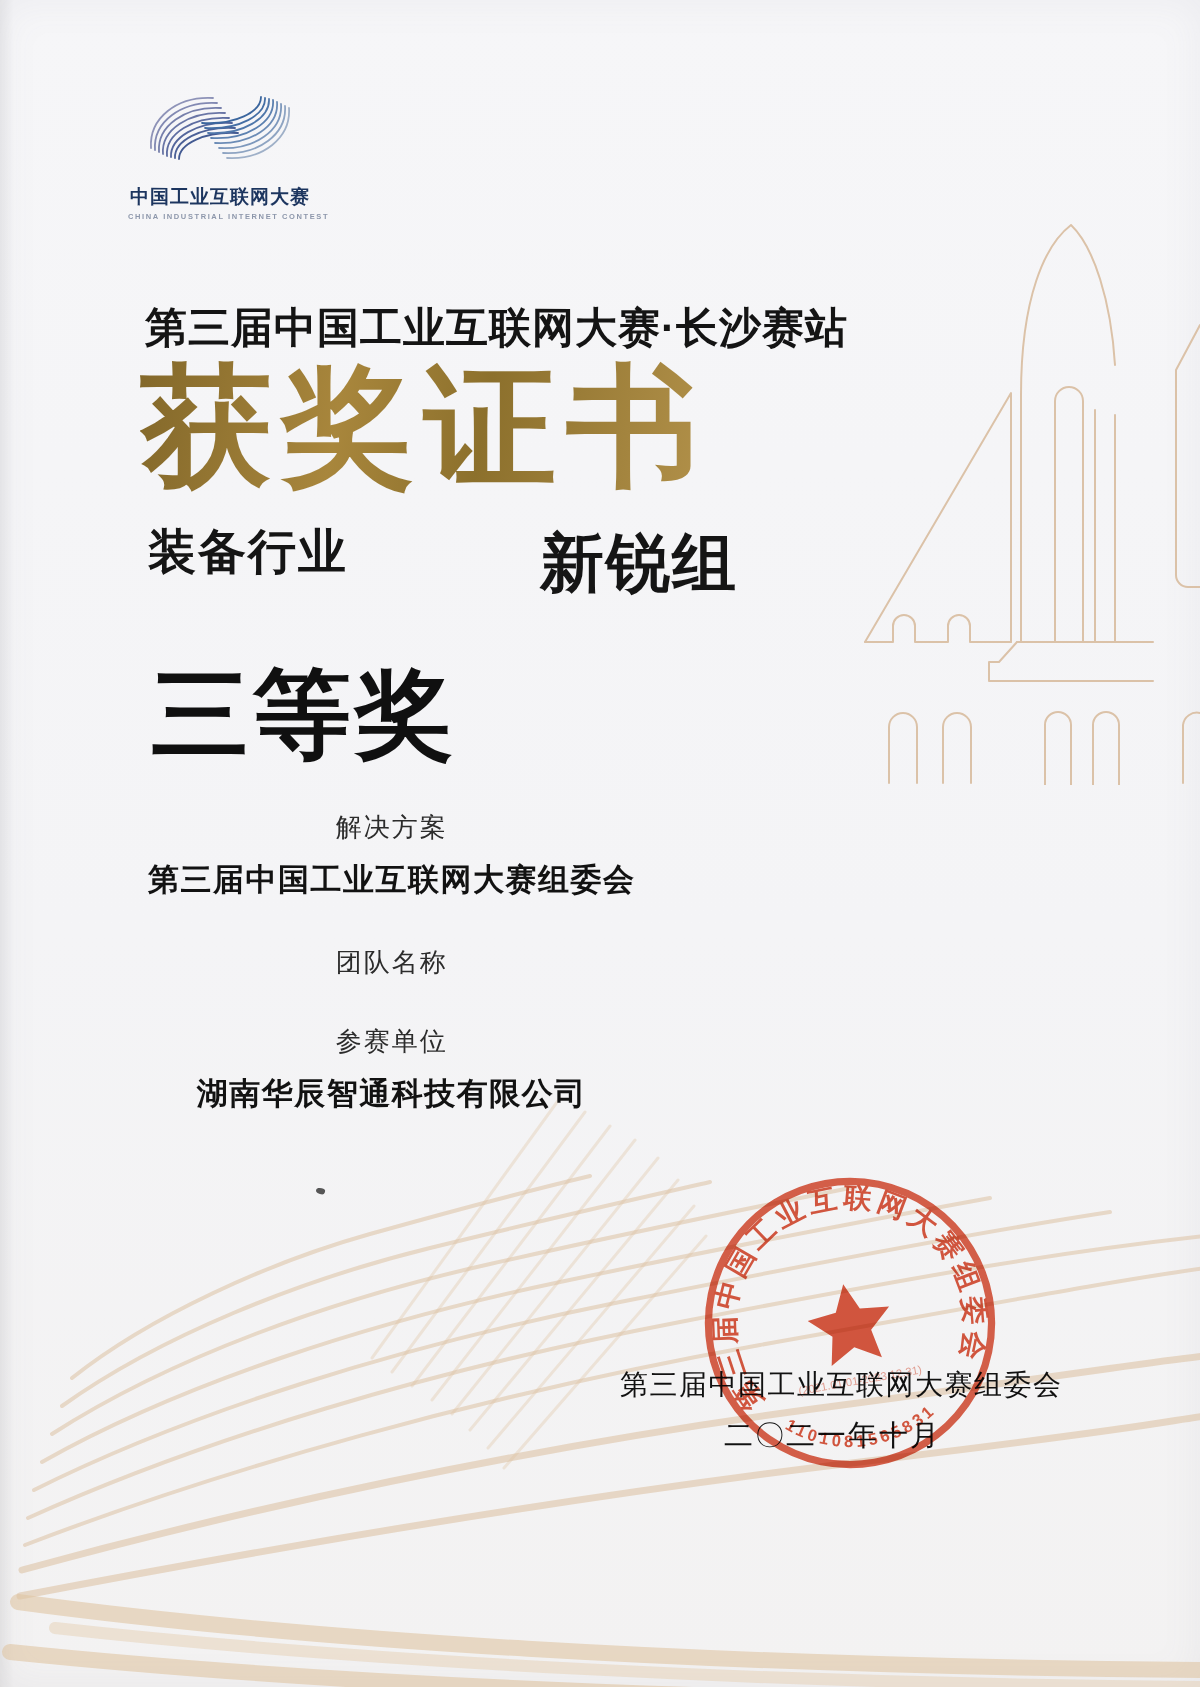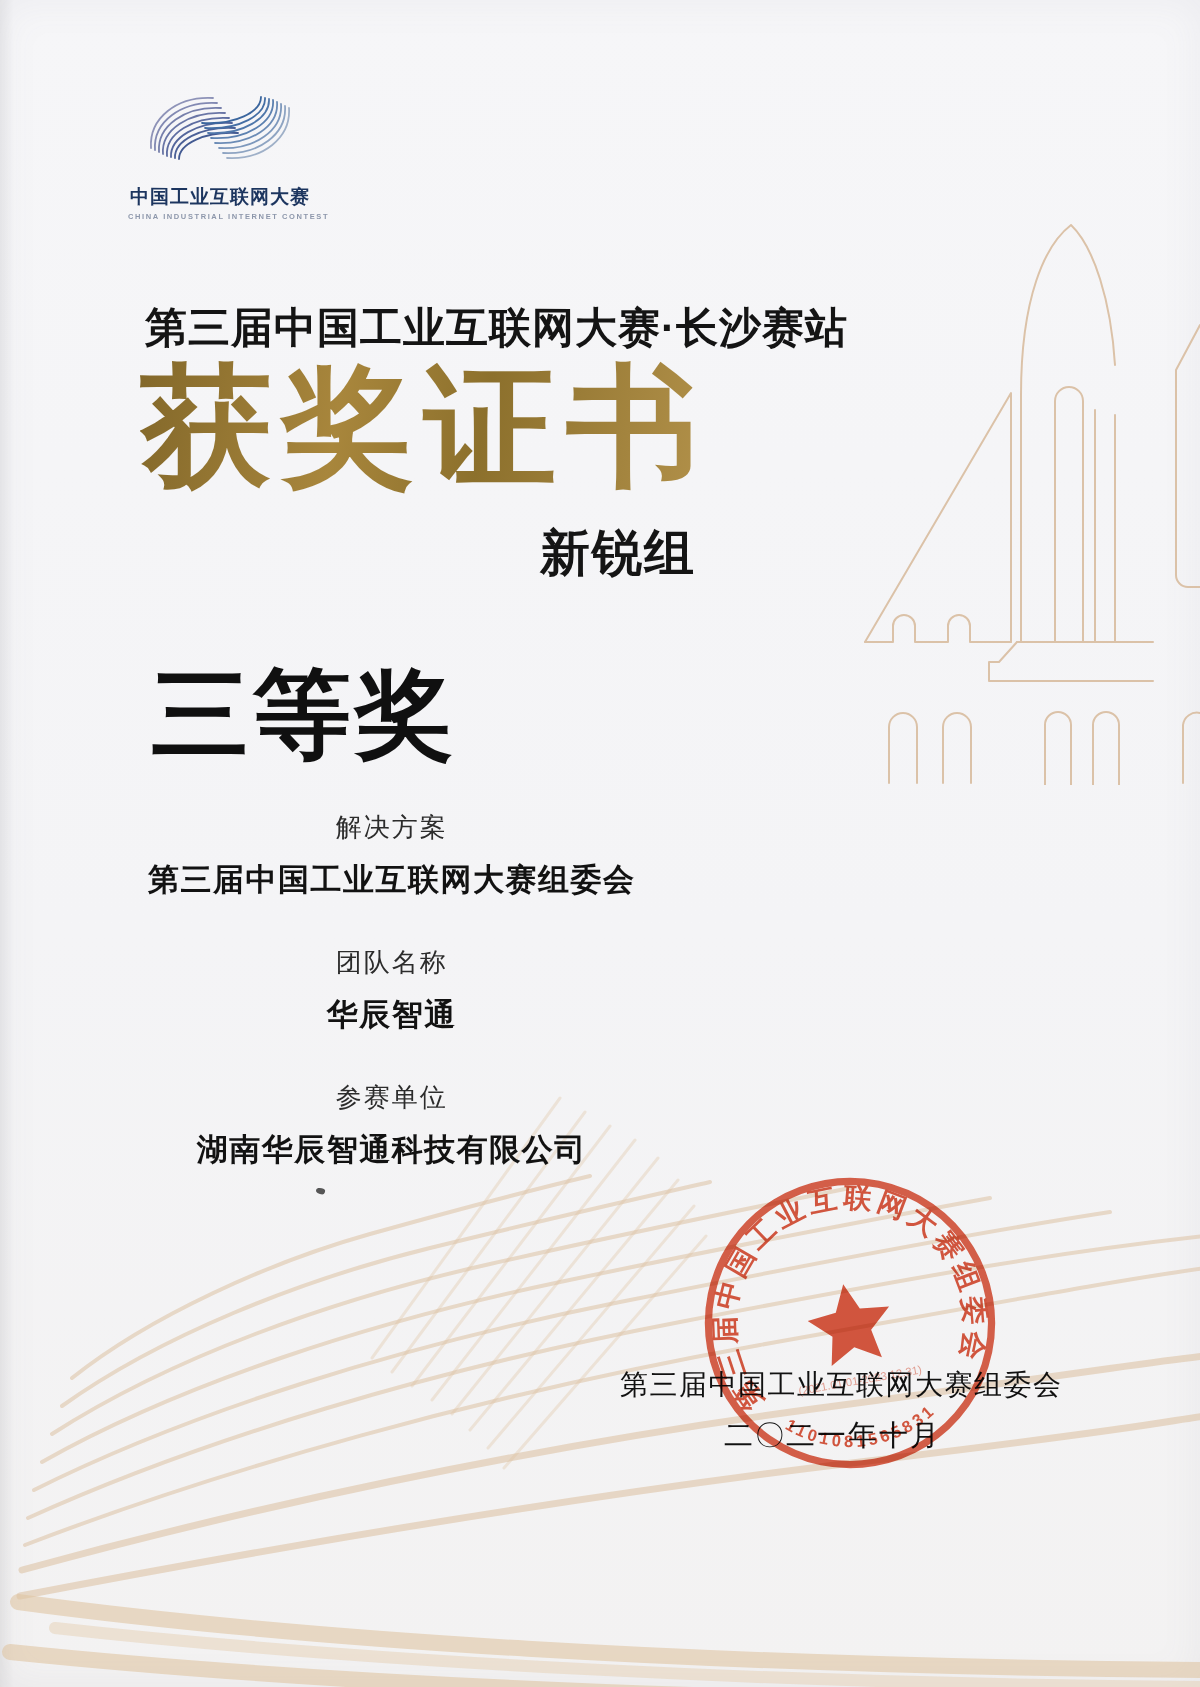--- a/index.html
+++ b/index.html
@@ -31,21 +31,21 @@
   }
   @supports (-webkit-background-clip: text) {
     .cert-title {
       background:linear-gradient(100deg,#83682a 0%,#a8863c 35%,#8c702c 60%,#b2914a 100%);
       -webkit-background-clip:text; background-clip:text;
       -webkit-text-fill-color:transparent;
     }
   }
   .category-row { position:absolute; left:148px; top:520px; width:700px; height:60px; }
   .industry { position:absolute; left:0; top:0; font-size:48px; font-weight:900; letter-spacing:2px; }
-  .group { position:absolute; left:392px; top:0; font-size:50px; font-weight:900; letter-spacing:2px; }
+  .group { position:absolute; left:392px; top:0; font-size:64px; font-weight:900; letter-spacing:2px; }
   .prize { position:absolute; left:151px; top:650px; font-size:98px; font-weight:900; letter-spacing:4px; color:#101010; }
   
   .fields { position:absolute; left:148px; top:810px; }
   .field { margin-bottom:42px;text-align:center; }
   .field-label { font-size:26px; font-weight:400; color:#2c2c2c; letter-spacing:2px; }
   .field-value { margin-top:14px; font-size:31px; font-weight:800; color:#121212; letter-spacing:1.5px; }
   .field + .field { margin-top:44px; }
   
   .committee { position:absolute; left:620px; top:1366px; font-size:28px; font-weight:500; letter-spacing:1.5px; color:#111; white-space:nowrap; }
   .issue-date { position:absolute; left:724px; top:1416px; font-size:29px; font-weight:500; letter-spacing:2px; color:#111; white-space:nowrap; }
@@ -148,33 +148,33 @@
       </g>
     </svg>
     <div class="logo-title">中国工业互联网大赛</div>
     <div class="logo-sub">CHINA INDUSTRIAL INTERNET CONTEST</div>
   </div>
 
   <div class="contest-line">第三届中国工业互联网大赛·长沙赛站</div>
   <div class="cert-title">获奖证书</div>
 
   <div class="category-row">
+    <span class="industry">装备行业</span>
     <span class="group">新锐组</span>
   </div>
 
   <div class="prize">三等奖</div>
 
   <div class="fields">
     <div class="field">
       <div class="field-label">解决方案</div>
       <div class="field-value">第三届中国工业互联网大赛组委会</div>
     </div>
     <div class="field">
       <div class="field-label">团队名称</div>
-      <div class="field-value">华辰智通</div>
     </div>
     <div class="field">
       <div class="field-label">参赛单位</div>
       <div class="field-value">湖南华辰智通科技有限公司</div>
     </div>
   </div>
 
   <div class="speck"></div>
 
   <div class="committee">第三届中国工业互联网大赛组委会</div>

